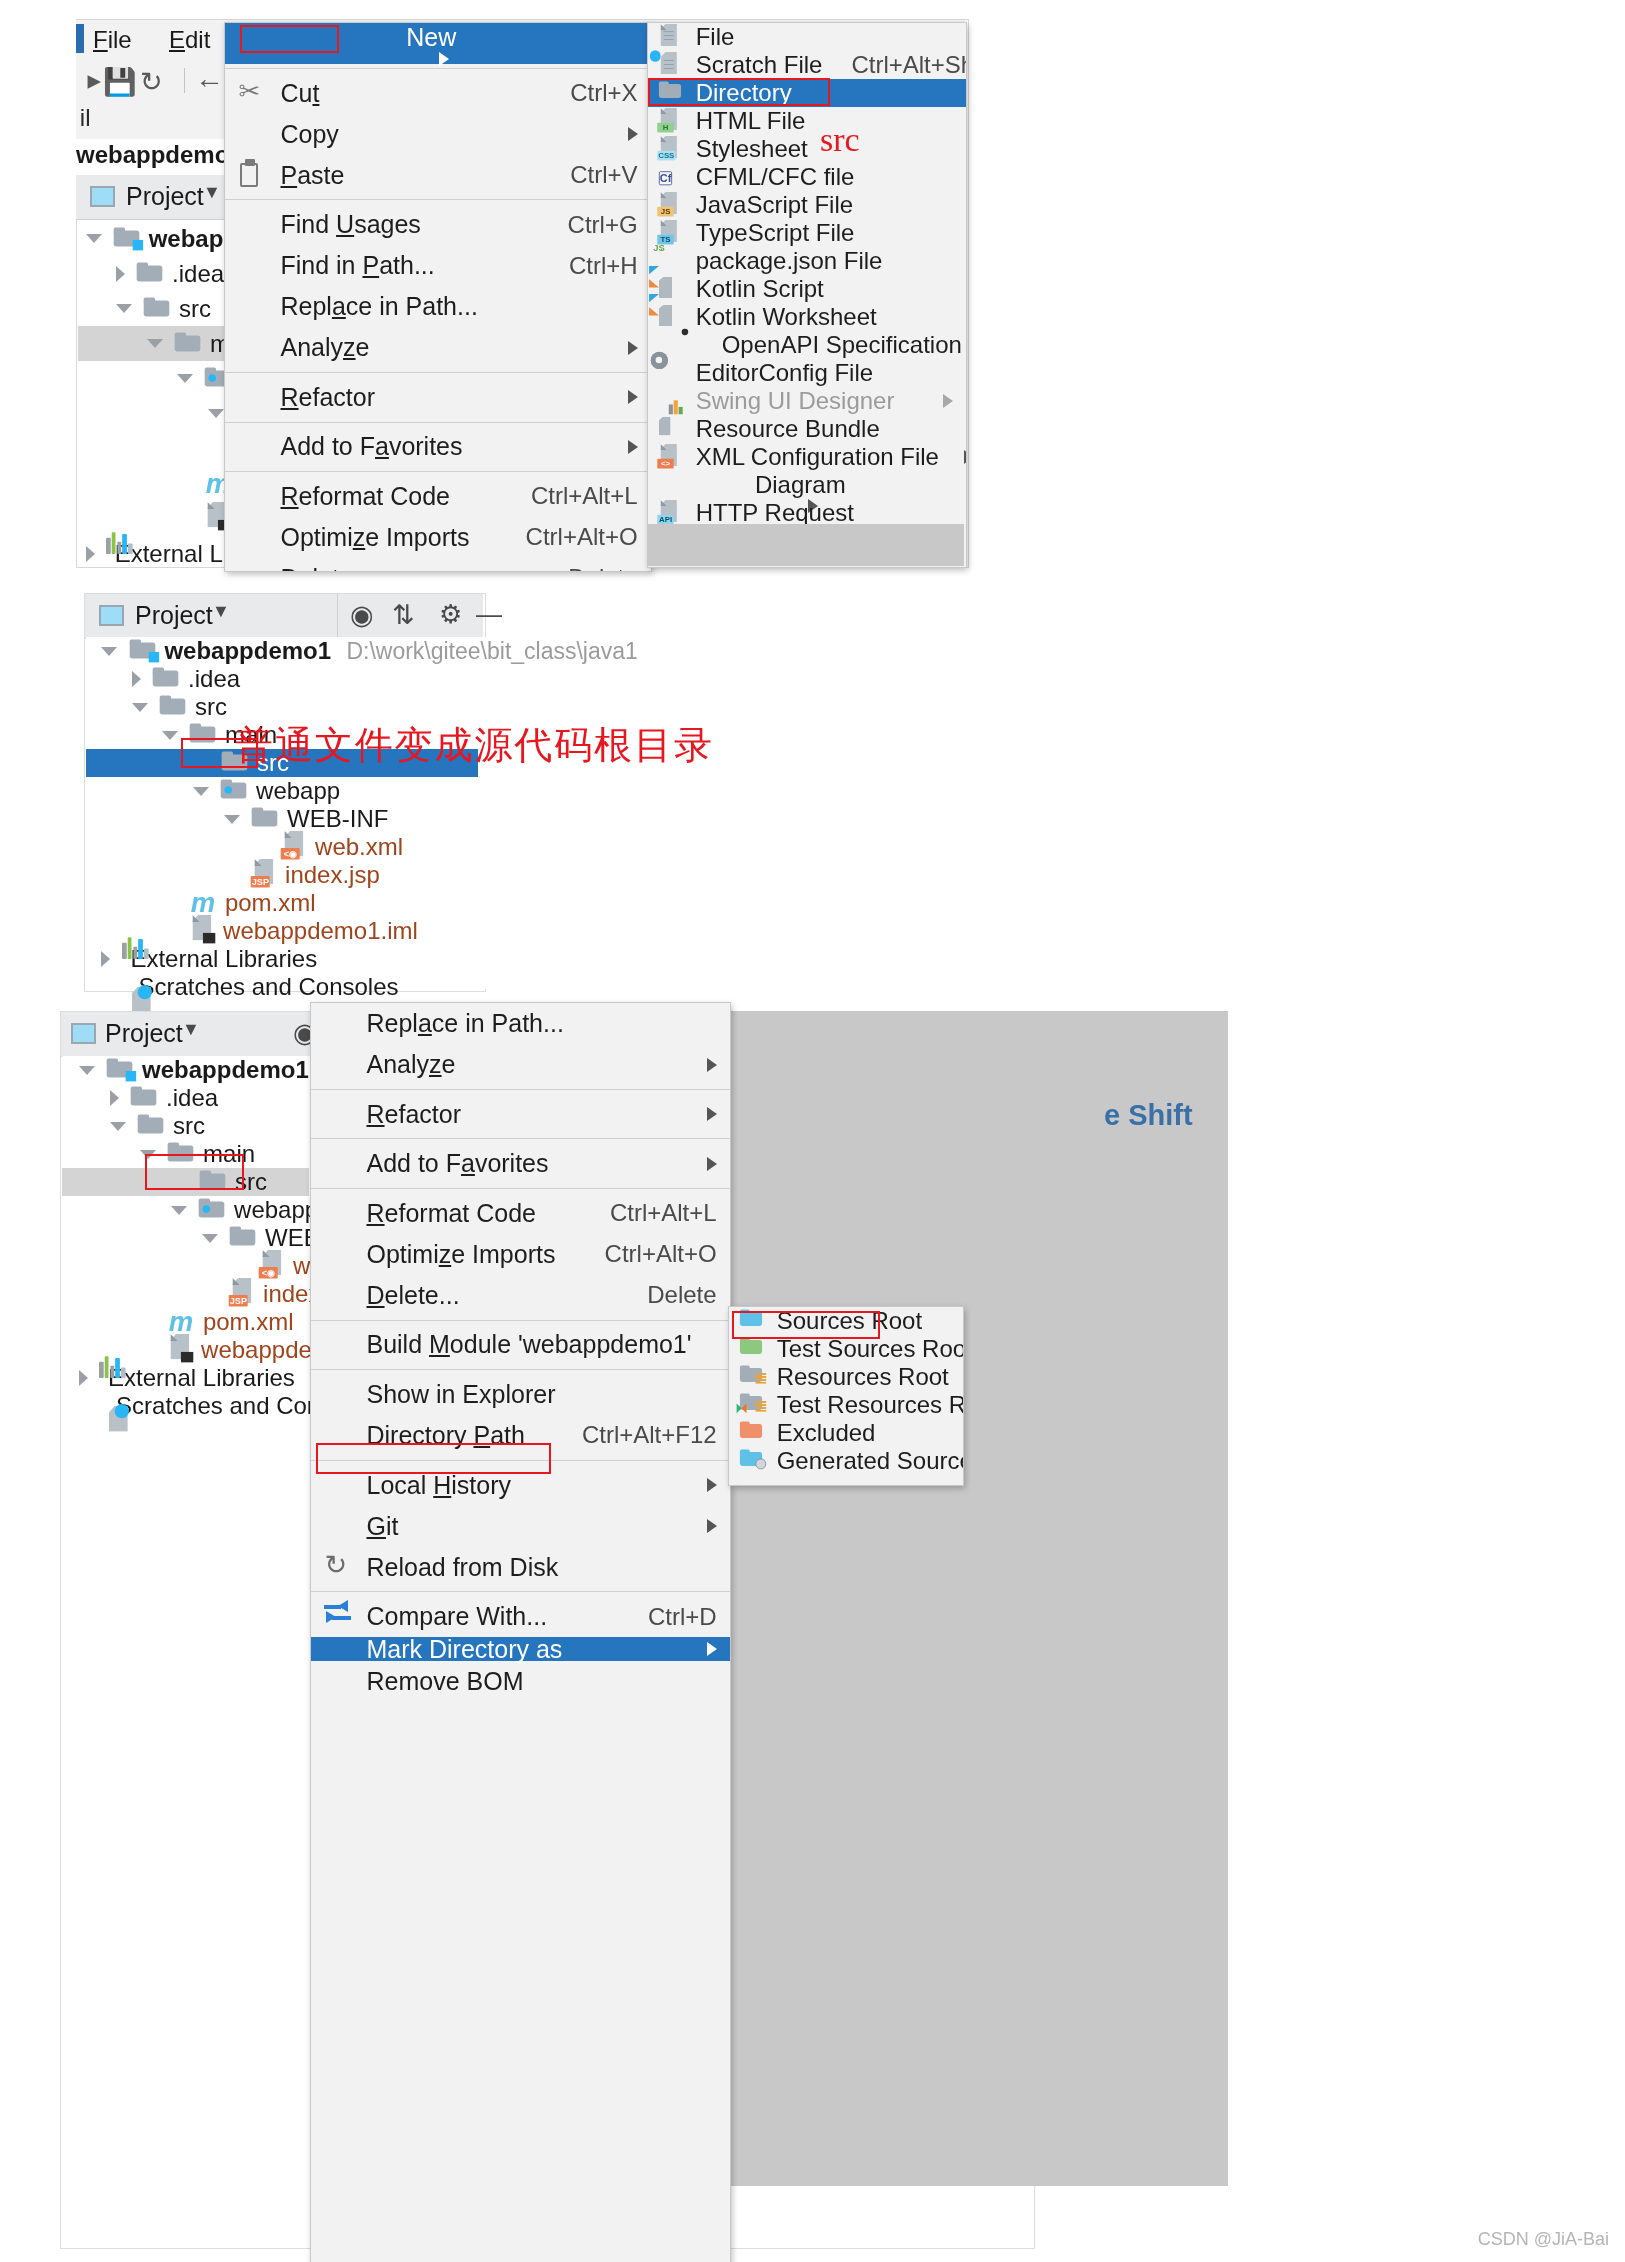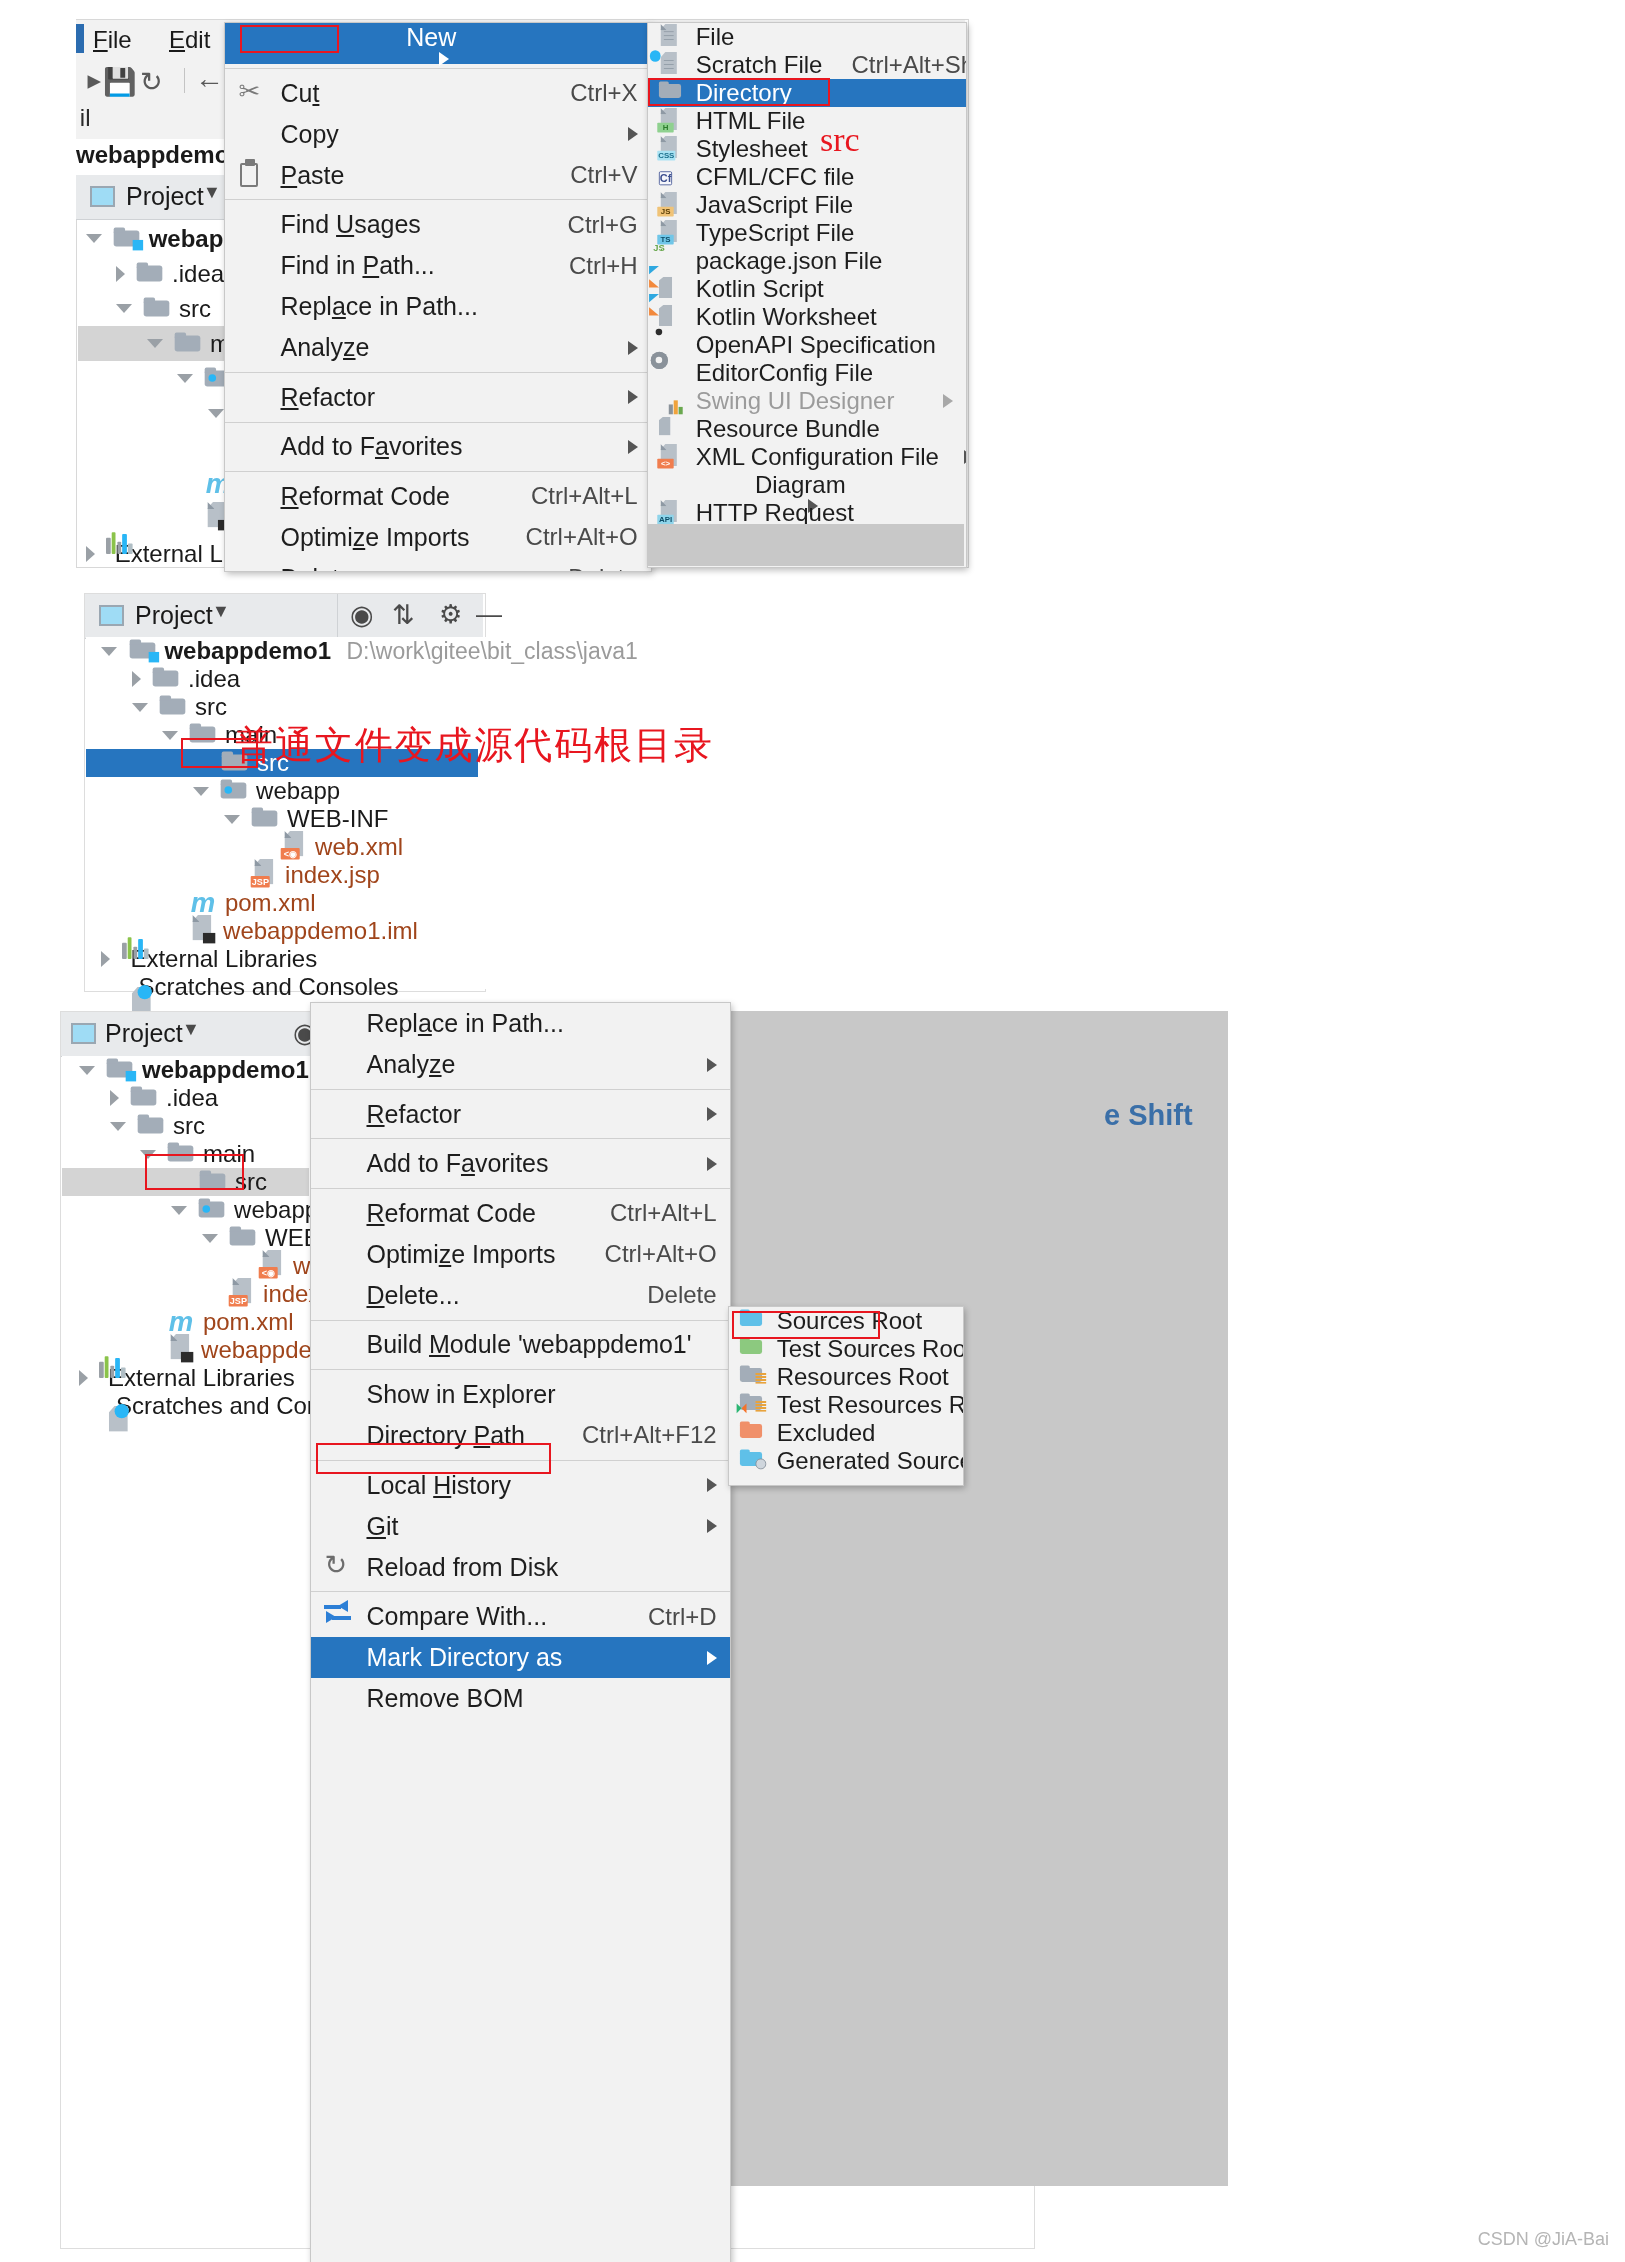--- a/index.html
+++ b/index.html
@@ -337,21 +337,21 @@
       <span class="lbl">package.json File</span>
     </div>
     <div class="mi" style="height: 28px; font-size: 24px;">
       <span class="ico" style="margin: 0px 7.6px; transform: scale(0.82);"><span class="icon-kt"><span class="k1"></span><span class="k2"></span></span></span>
       <span class="lbl">Kotlin Script</span>
     </div>
     <div class="mi" style="height: 28px; font-size: 24px;">
       <span class="ico" style="margin: 0px 7.6px; transform: scale(0.82);"><span class="icon-kt"><span class="k1"></span><span class="k2"></span></span></span>
       <span class="lbl">Kotlin Worksheet</span>
     </div>
-    <div class="mi" style="height: 28px; font-size: 24px;">
+    <div class="mi" style="height: 28px; font-size: 24px; padding-left: 26px;">
       <span class="ico" style="margin: 0px 7.6px; transform: scale(0.82);"><span class="icon-openapi"></span></span>
       <span class="lbl">OpenAPI Specification</span>
     </div>
     <div class="mi" style="height: 28px; font-size: 24px;">
       <span class="ico" style="margin: 0px 7.6px; transform: scale(0.82);"><span class="icon-gear"><span class="hole"></span></span></span>
       <span class="lbl">EditorConfig File</span>
     </div>
     <div class="mi dis" style="height: 28px; font-size: 24px;">
       <span class="ico" style="visibility: hidden; margin: 0px 7.6px; transform: scale(0.82);"></span>
       <span class="lbl">Swing UI Designer</span>
@@ -610,21 +610,21 @@
     <div class="mi" style="height: 41px;">
       <span class="ico"><span class="icon-reload">↻</span></span>
       <span class="lbl">Reload from Disk</span>
     </div>
     <div class="sep"></div>
     <div class="mi" style="height: 41px;">
       <span class="ico"><span class="icon-compare"><span class="a1"></span><span class="a1b"></span><span class="a2"></span><span class="a2b"></span></span></span>
       <span class="lbl">Compare With...</span>
       <span class="acc">Ctrl+D</span>
     </div>
-    <div class="mi sel" style="height: 41px; justify-content: center;">
+    <div class="mi sel" style="height: 24px; justify-content: center;">
       <span class="ico" style="visibility: hidden;"></span>
       <span class="lbl">Mark Directory as</span>
       <span class="arr"></span>
     </div>
     <div class="mi" style="height: 41px;">
       <span class="ico" style="visibility: hidden;"></span>
       <span class="lbl">Remove BOM</span>
     </div>
   </div>
 <div class="redbox" style="left:316px;top:1443px;width:235px;height:31px;"></div>

